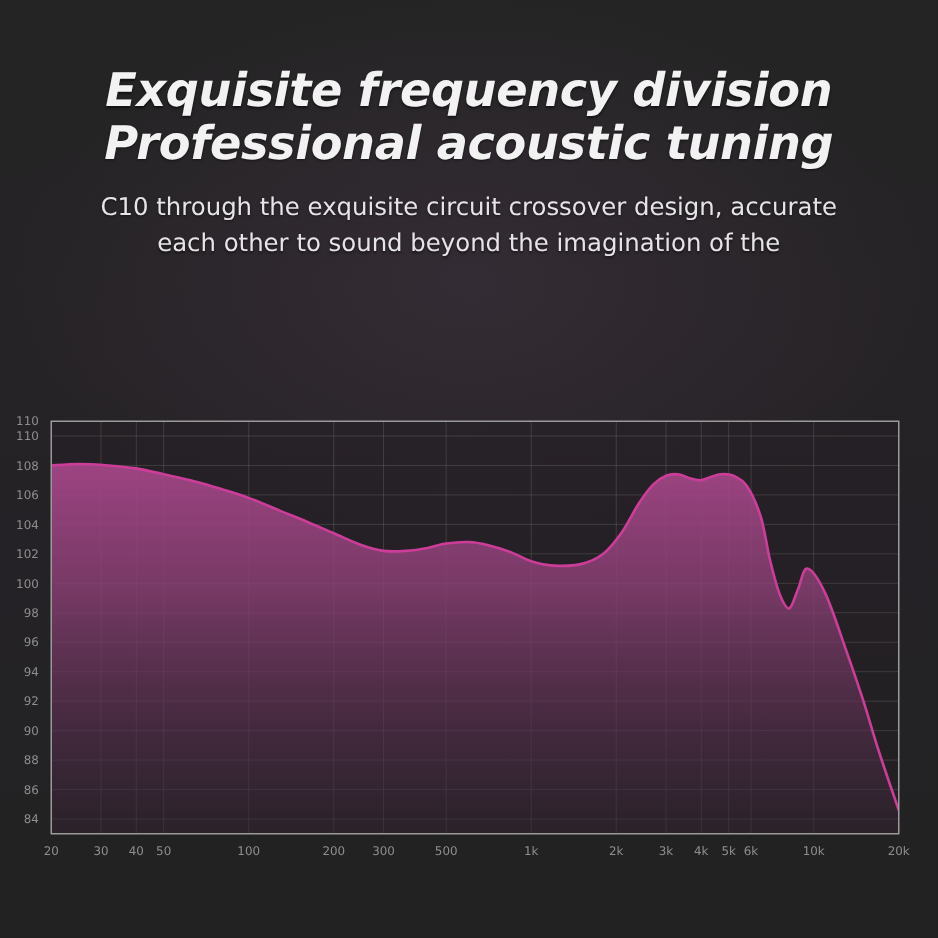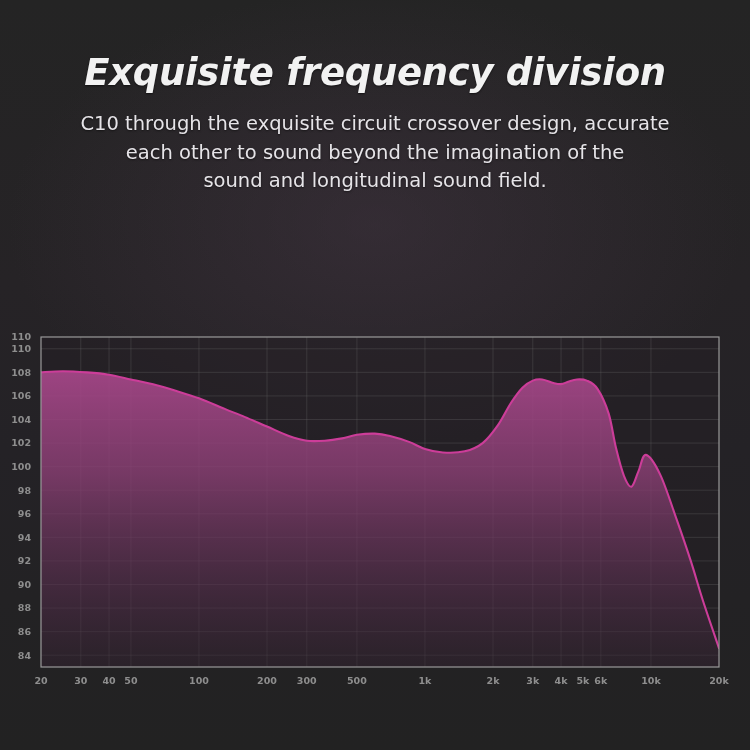--- a/index.html
+++ b/index.html
@@ -36,21 +36,21 @@
   }
   .subtitle{
     font-size:19.5px;line-height:28.5px;
     color:#e6e4e8;
     margin-top:16px;
     text-shadow:0 1px 2px rgba(0,0,0,.5);
   }
   .subtitle div{white-space:nowrap;}
 
   
-  .chart-wrap{position:absolute;left:0;top:325px;width:630px;height:390px;font-weight:bold;}
+  .chart-wrap{position:absolute;left:0;top:325px;width:630px;height:390px;}
   svg{display:block;}
   .ylab,.xlab{
     fill:#8e8e8e;font-size:9.5px;
     font-family:"DejaVu Sans","Liberation Sans",sans-serif;
   }
   .ylab{text-anchor:end;}
   .xlab{text-anchor:middle;}
 </style>
 </head>
 <body>
@@ -80,25 +80,25 @@
     <path d="M150,360 Q260,330 380,352" stroke="url(#strokeFade)" stroke-width="3" fill="none"></path>
     <path d="M430,440 Q560,460 690,430" stroke="url(#strokeFade)" stroke-width="3" fill="none"></path>
     <circle cx="193" cy="345" r="22" fill="none" stroke="url(#strokeFade)" stroke-width="4"></circle>
     <circle cx="575" cy="336" r="9" fill="none" stroke="url(#strokeFade)" stroke-width="3"></circle>
   </svg>
   <div class="bg-vignette"></div>
 
   <div class="header">
     <div class="title">
       <div>Exquisite frequency division</div>
+      <div>Professional acoustic tuning</div>
     </div>
     <div class="subtitle">
       <div>C10 through the exquisite circuit crossover design, accurate</div>
       <div>each other to sound beyond the imagination of the</div>
-      <div>sound and longitudinal sound field.</div>
     </div>
   </div>
 
   <div class="chart-wrap">
     <svg id="chart-svg" width="750" height="390" viewBox="0 0 750 390">
       <defs>
         <linearGradient id="areaFill" x1="0" y1="0" x2="0" y2="1">
           <stop offset="0%" stop-color="#a8478a" stop-opacity=".92"></stop>
           <stop offset="35%" stop-color="#8a3f74" stop-opacity=".80"></stop>
           <stop offset="70%" stop-color="#5a3050" stop-opacity=".62"></stop>

